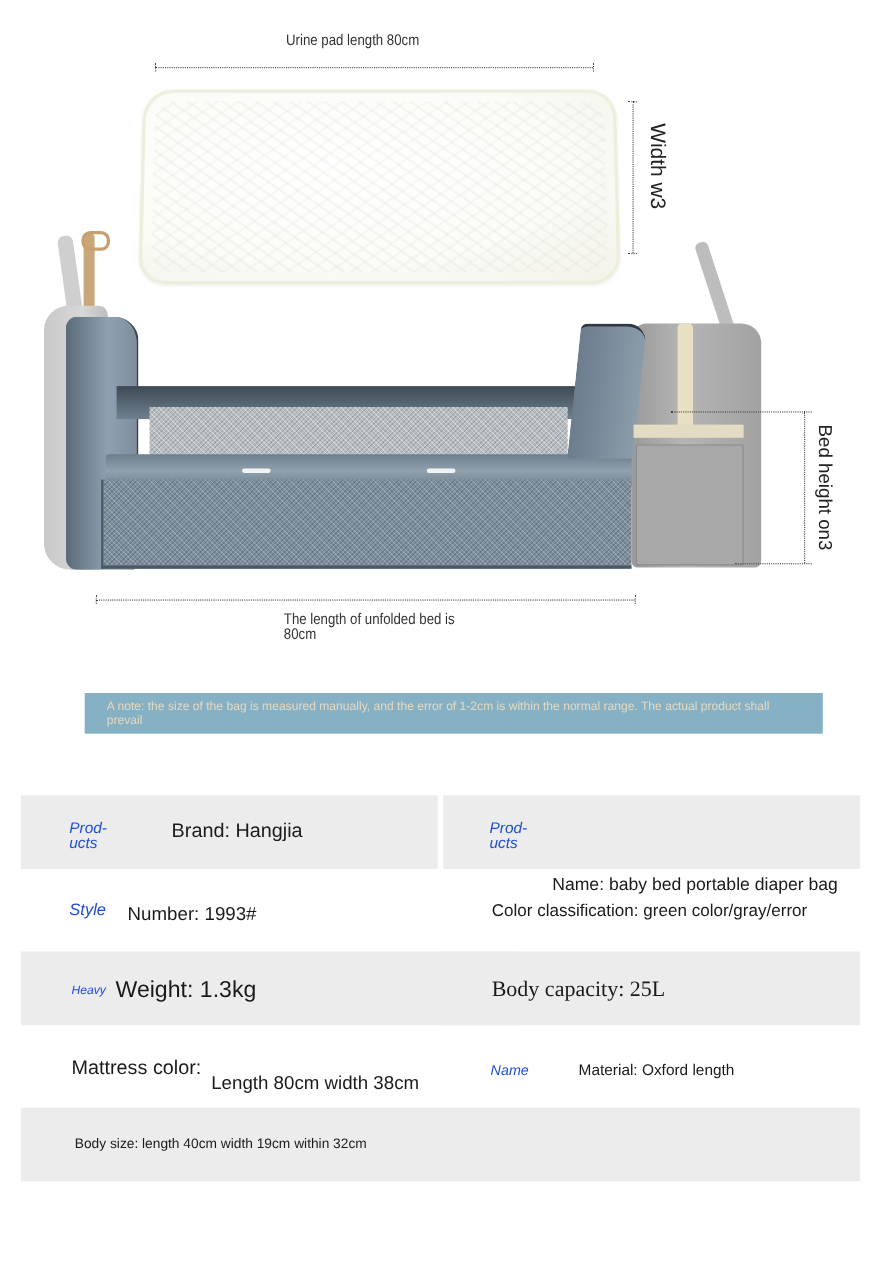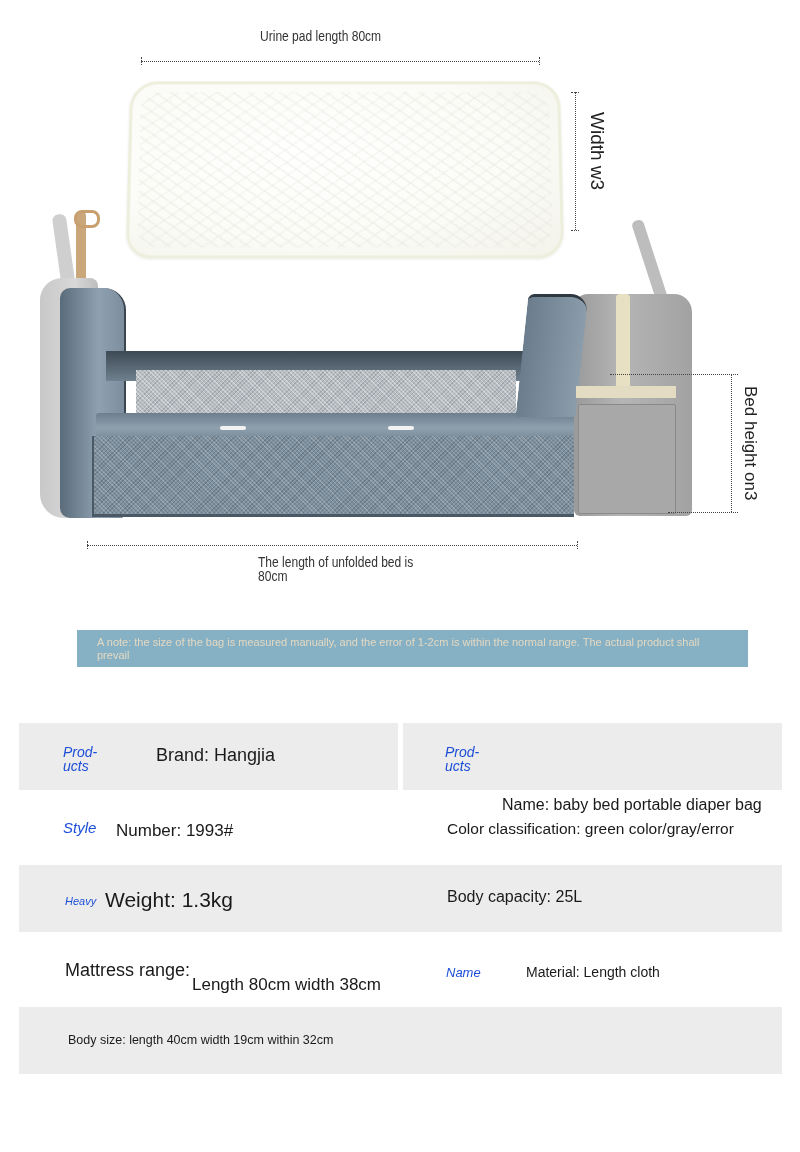--- a/index.html
+++ b/index.html
@@ -162,28 +162,28 @@
   </div>
   <div class="cell" style="left:403px; top:794px; width:379px; height:67px;">
     <div class="value" style="left:44px; top:26px; font-size:15.5px;">Color classification: green color/gray/error</div>
   </div>
 
   <div class="cell gray" style="left:19px; top:865px; width:450px; height:67px;">
     <div class="small-label" style="left:46px; top:29px; font-size:11px;">Heavy</div>
     <div class="value" style="left:86px; top:23px; font-size:21px;">Weight: 1.3kg</div>
   </div>
   <div class="cell gray" style="left:403px; top:865px; width:379px; height:67px;">
-    <div class="value" style="left:44px; top:23px; font-size:16px;">Body capacity: 25L</div>
+    <div class="value" style="left:44px; top:23px; font-size:20px;font-family:Liberation Serif, serif;">Body capacity: 25L</div>
   </div>
 
   <div class="cell" style="left:19px; top:936px; width:379px; height:67px;">
-    <div class="value" style="left:46px; top:24px; font-size:18px;">Mattress range:</div>
+    <div class="value" style="left:46px; top:24px; font-size:18px;">Mattress color:</div>
     <div class="value" style="left:173px; top:23px; font-size:17px;margin-top:16px;">Length 80cm width 38cm</div>
   </div>
   <div class="cell" style="left:403px; top:936px; width:379px; height:67px;">
     <div class="small-label" style="left:43px; top:30px; font-size:13px;">Name</div>
-    <div class="value" style="left:123px; top:28px; font-size:14px;">Material: Length cloth</div>
+    <div class="value" style="left:123px; top:28px; font-size:14px;">Material: Oxford length</div>
   </div>
 
   <div class="cell gray" style="left:19px; top:1007px; width:763px; height:67px;">
     <div class="value" style="left:49px; top:26px; font-size:12.5px;">Body size: length 40cm width 19cm within 32cm</div>
   </div>
 </div>
 
 </body></html>

